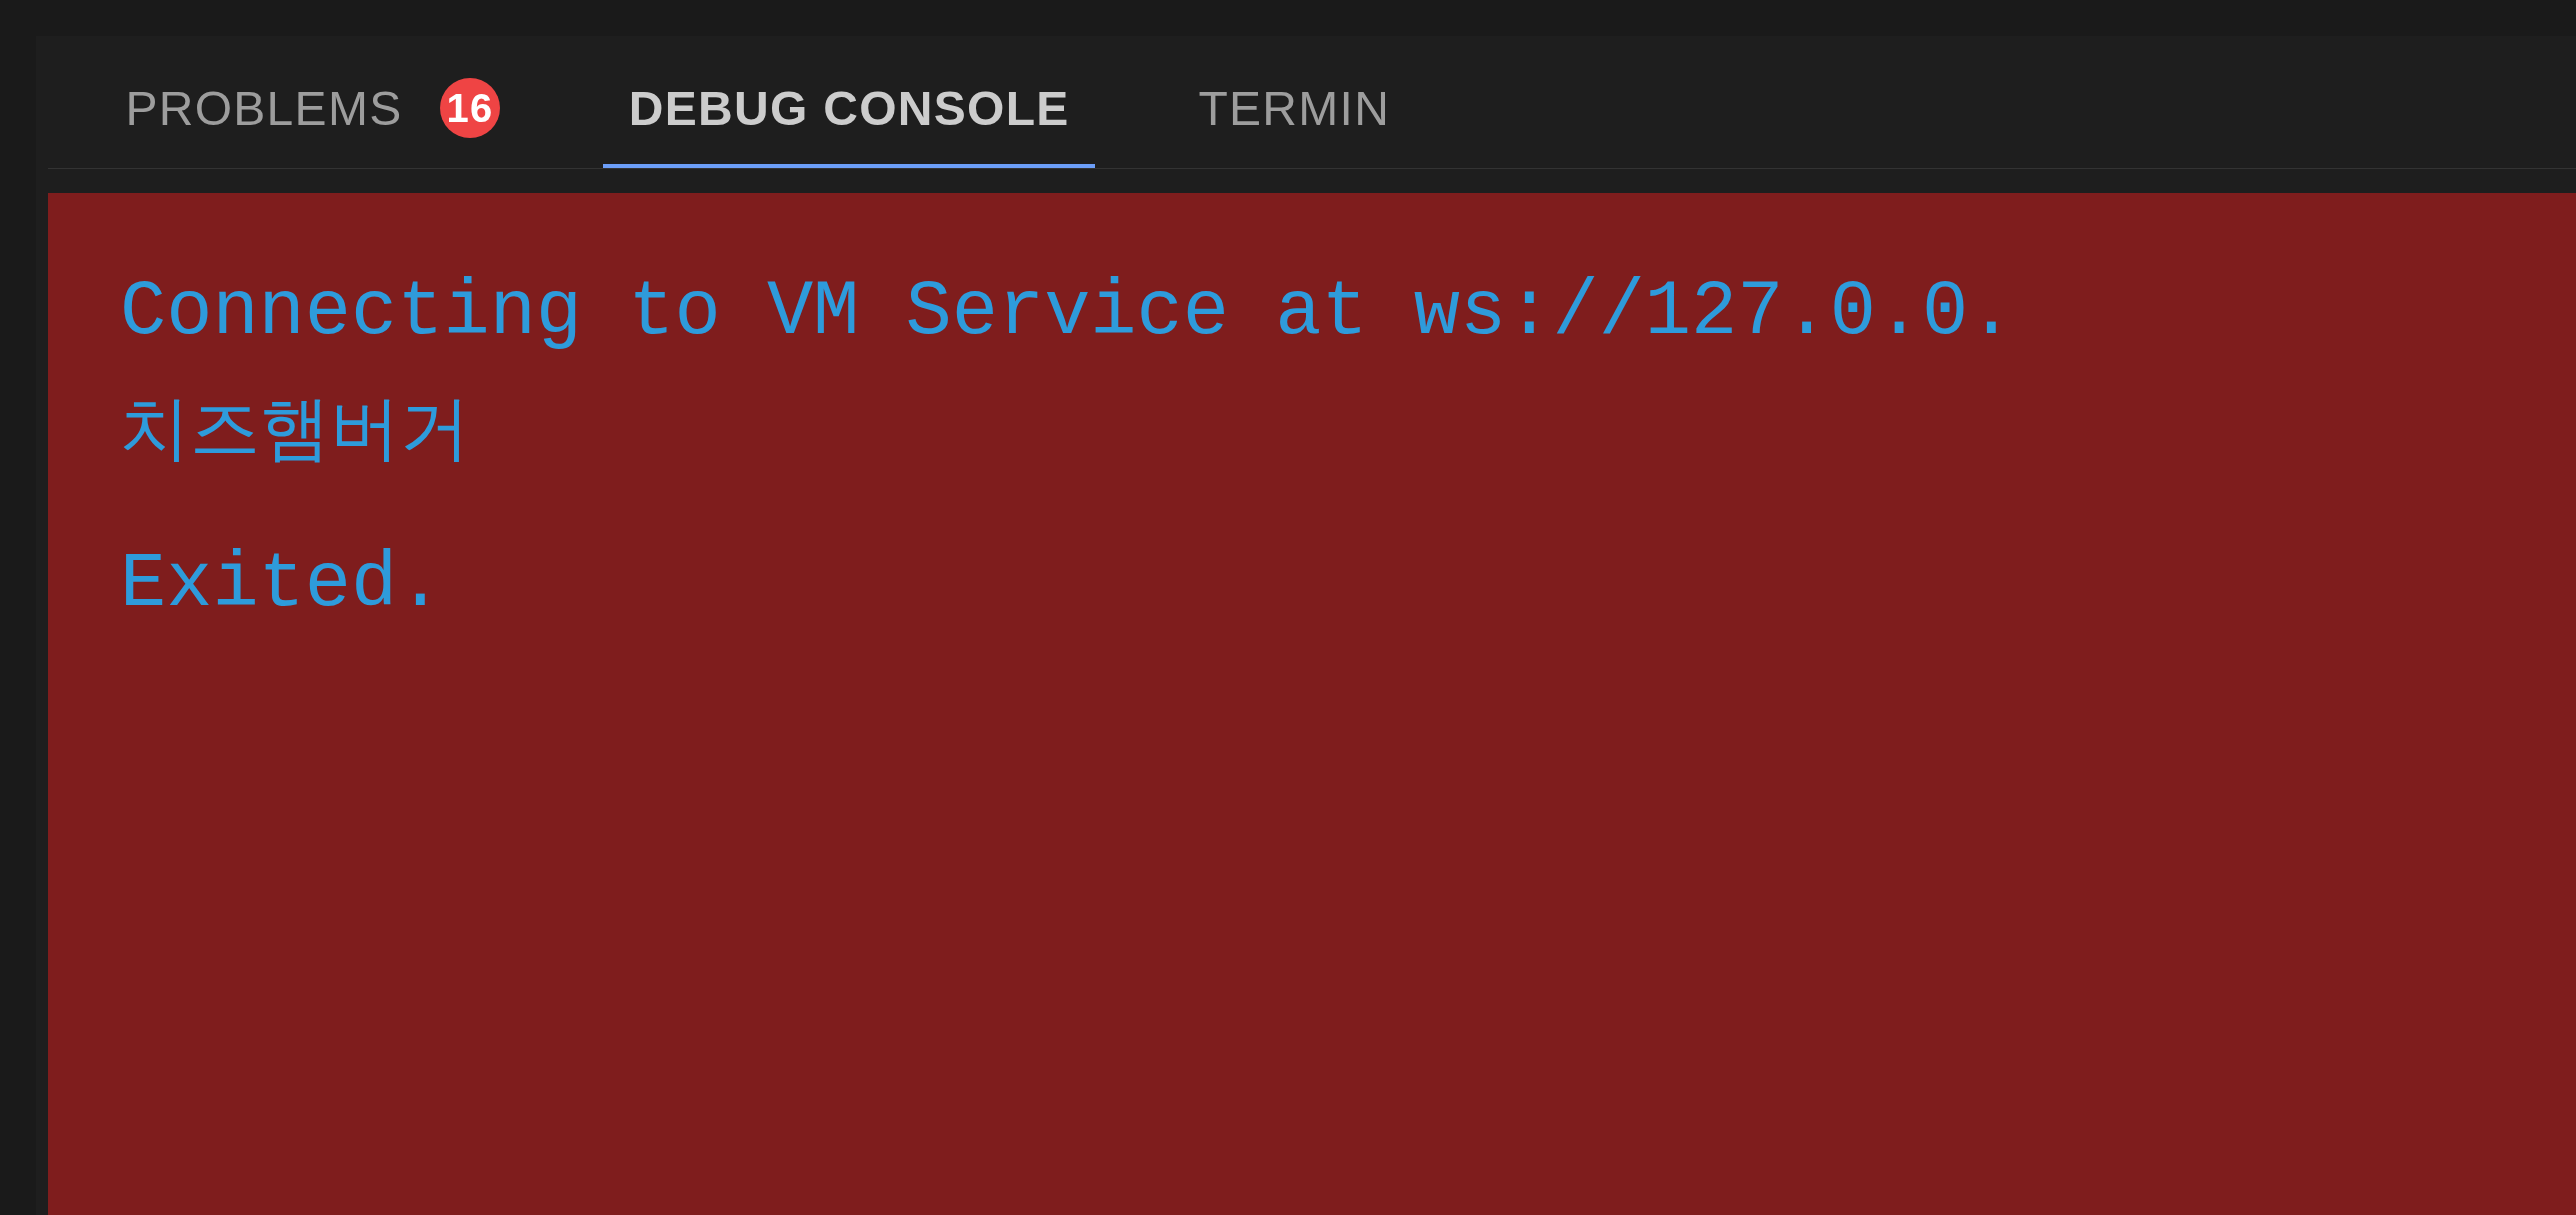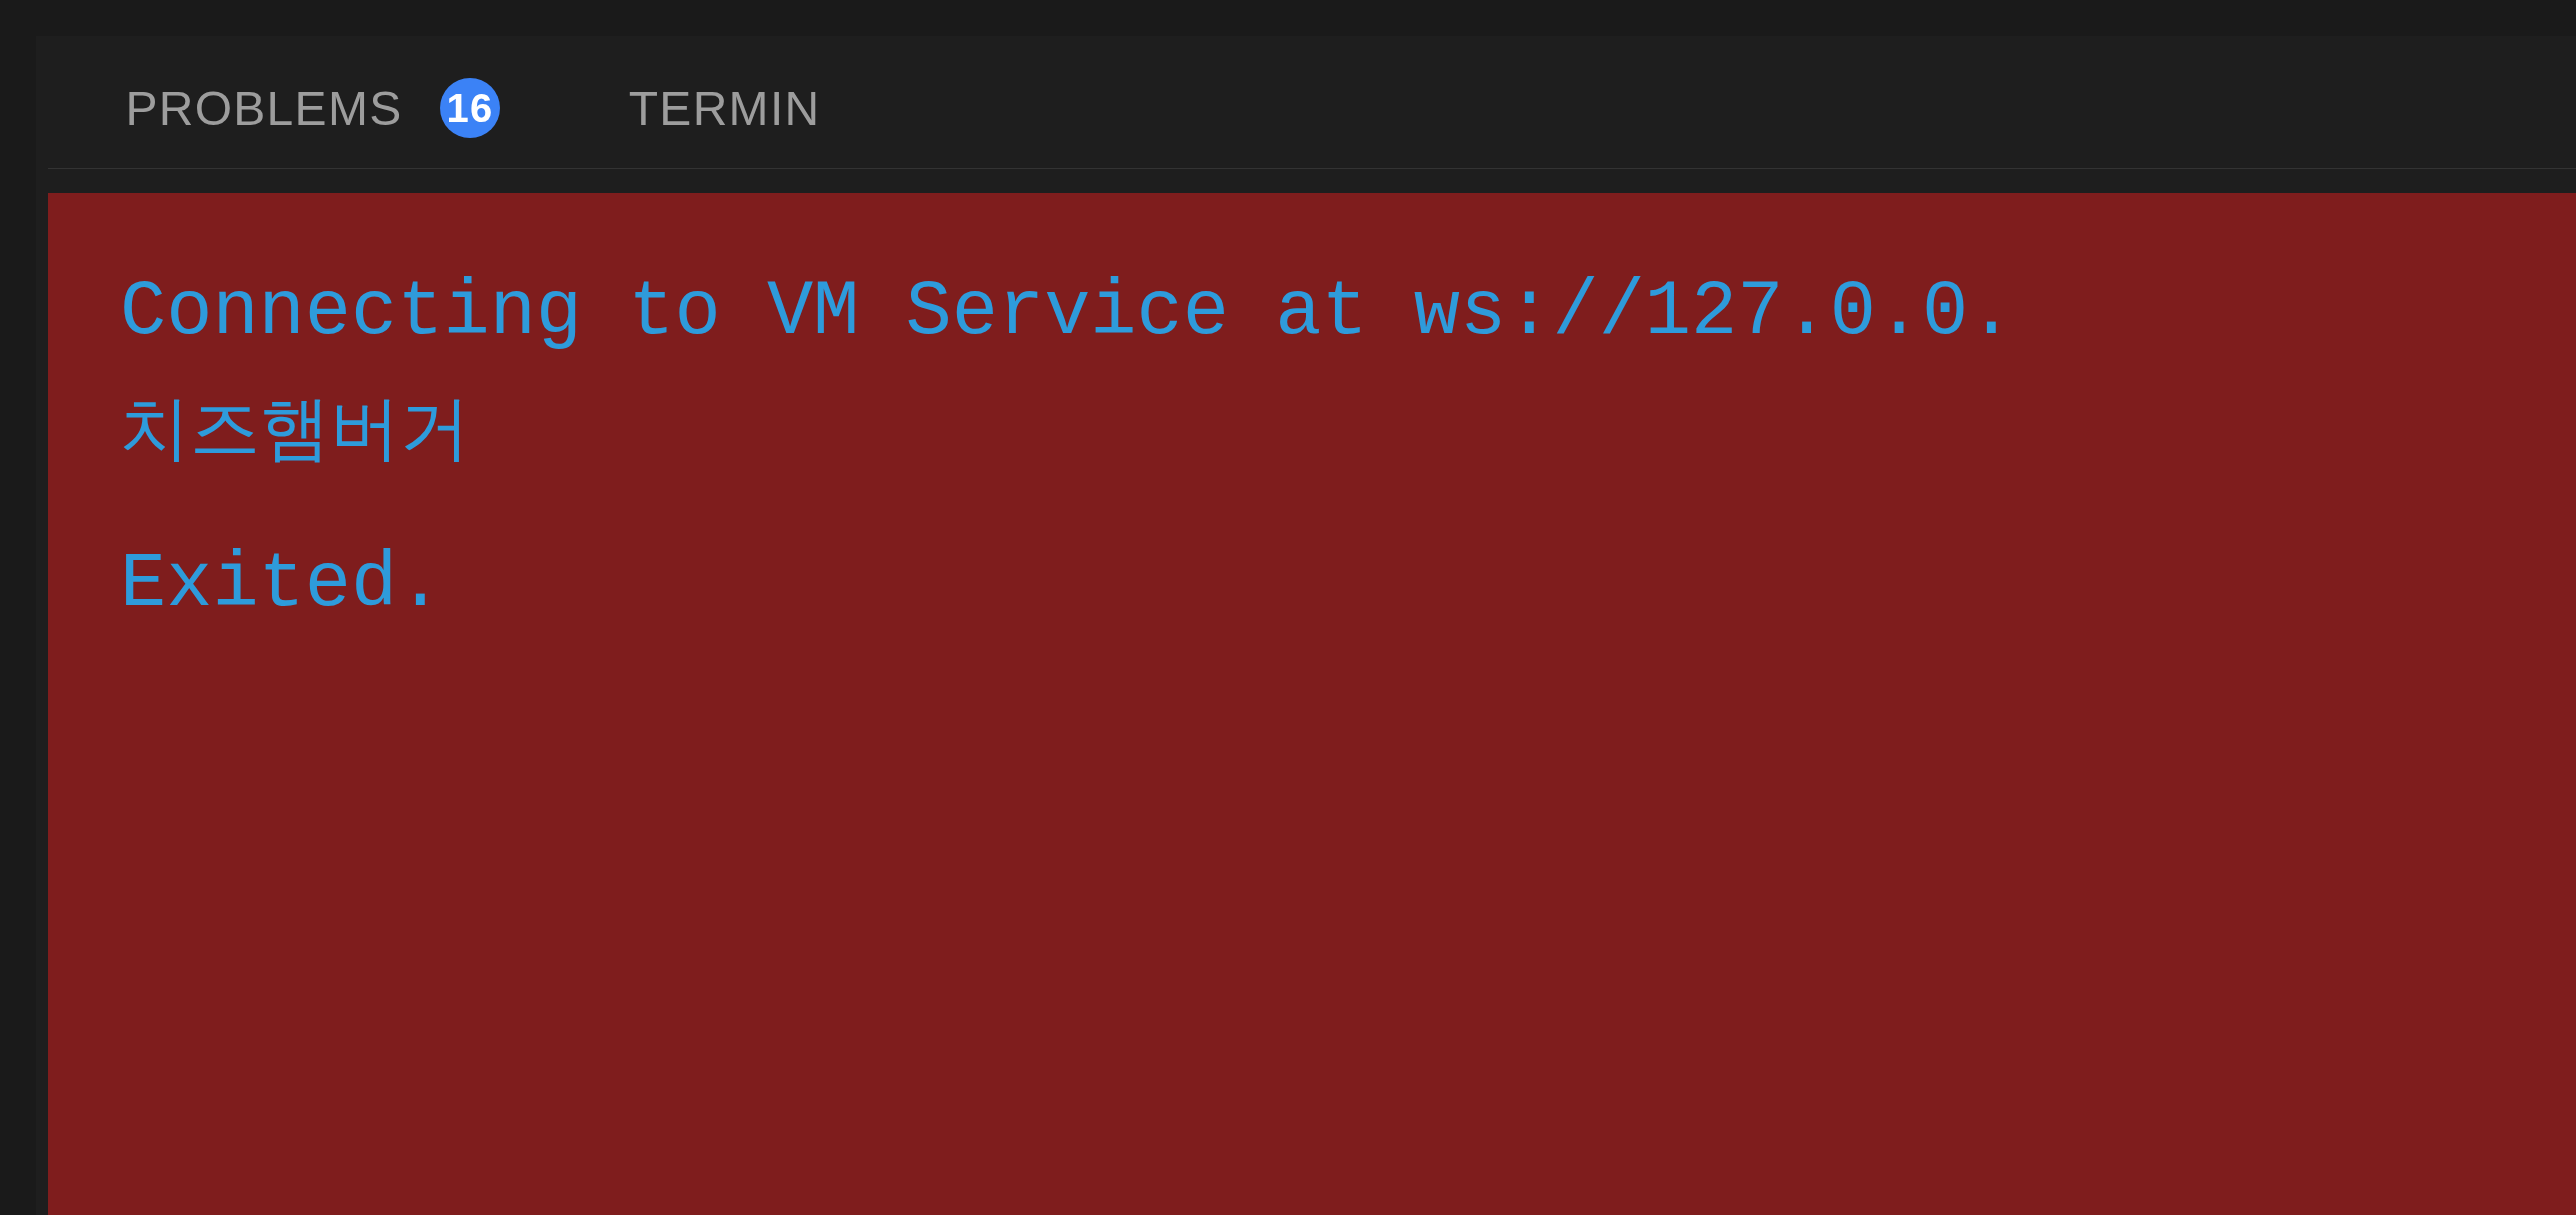--- a/index.html
+++ b/index.html
@@ -59,21 +59,21 @@
       content: '';
       position: absolute;
       bottom: 0;
       left: 0;
       right: 0;
       height: 4px;
       background-color: #6c9ef8;
     }
 
     .tab-badge {
-      background-color: #3b82f6;
+      background-color: #ef4444;
       color: #ffffff;
       border-radius: 50%;
       width: 60px;
       height: 60px;
       display: flex;
       align-items: center;
       justify-content: center;
       font-size: 40px;
       font-weight: 600;
     }
@@ -115,20 +115,23 @@
 
 <div class="panel-container">
   <div class="tab-bar">
 
     <div class="tab">
       <span>PROBLEMS</span>
       <span class="tab-badge">16</span>
     </div>
 
 
+    <div class="tab active">
+      <span>DEBUG CONSOLE</span>
+    </div>
 
     <div class="tab">
       <span>TERMIN</span>
     </div>
 
   </div>
 
   <div class="console-content">
     <div class="console-line">Connecting to VM Service at ws://127.0.0.</div>
     <div class="console-line-korean">치즈햄버거</div>

